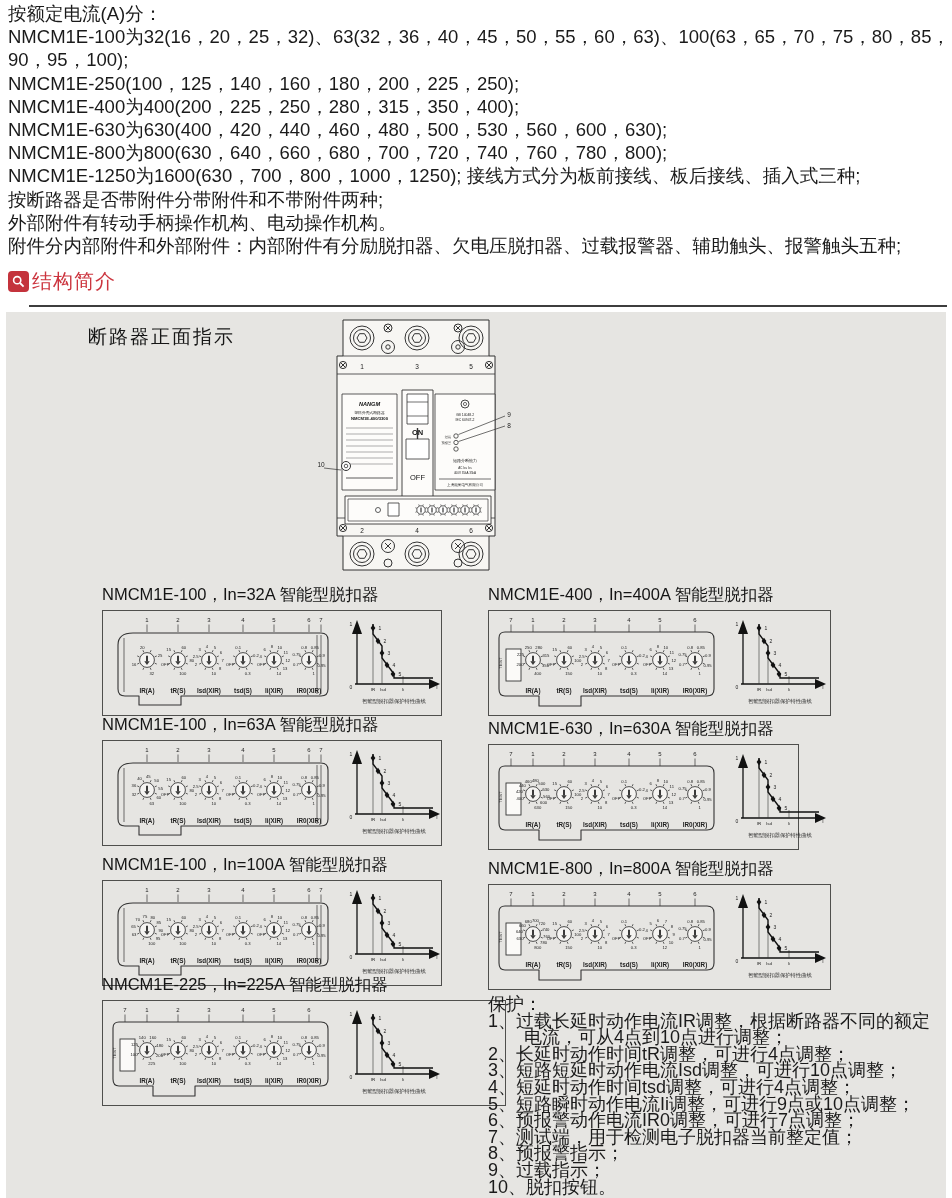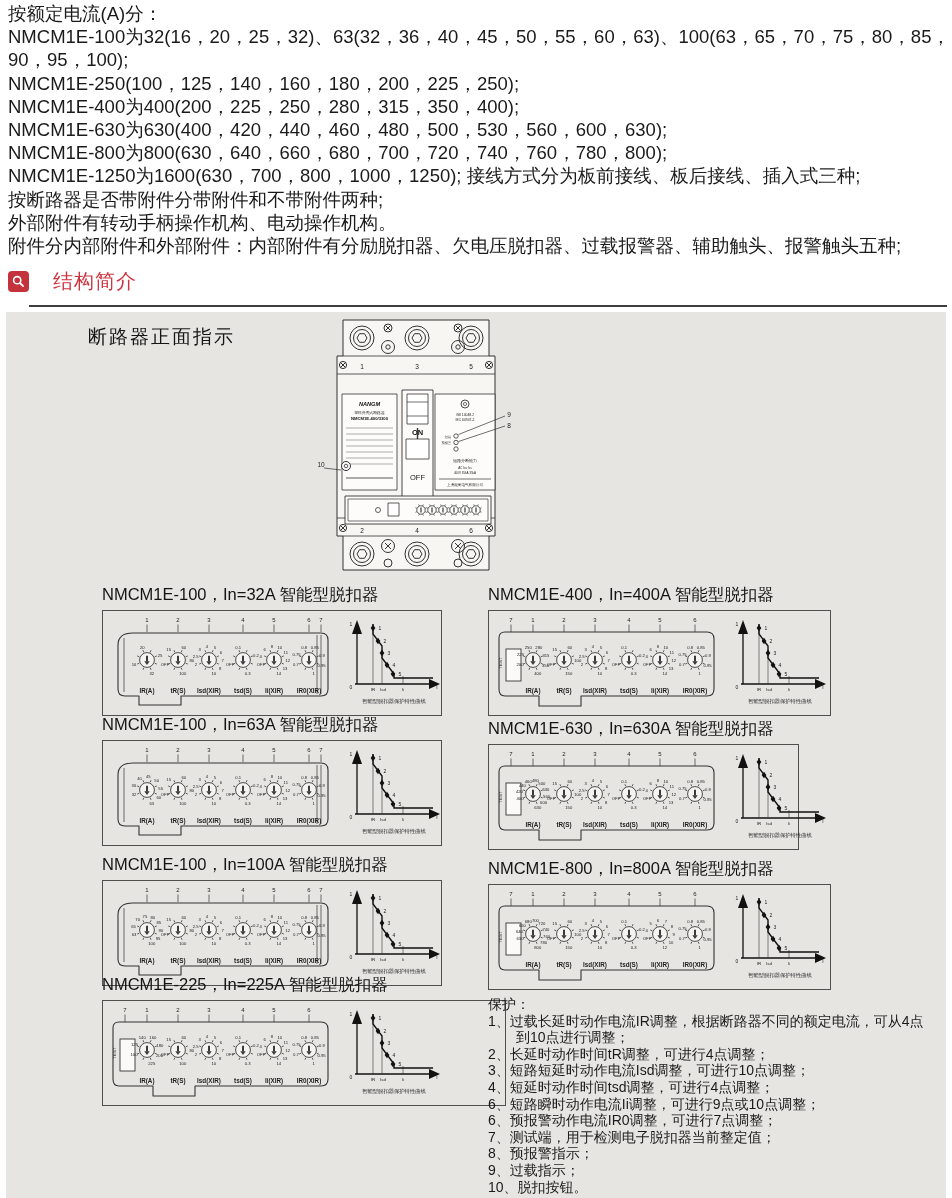--- a/index.html
+++ b/index.html
@@ -1,30 +1,30 @@
 <!DOCTYPE html>
 <html><head>
 <meta charset="utf-8">
 <style>
   html,body{margin:0;padding:0;}
   body{width:952px;height:1198px;position:relative;background:#ffffff;
        font-family:"Liberation Sans","DejaVu Sans",sans-serif;color:#1b1b1b;overflow:hidden;}
   #intro{position:absolute;left:8px;top:2px;width:942px;font-size:18.5px;line-height:23.2px;color:#1a1a1a;}
-  #section-header{position:absolute;left:8px;top:268px;display:flex;align-items:center;gap:24px;}
+  #section-header{position:absolute;left:8px;top:268px;display:flex;align-items:center;gap:3px;}
   #section-icon{width:21px;height:21px;border-radius:4px;background:#c4333c;display:flex;align-items:center;justify-content:center;}
   #section-title{font-size:20px;color:#cc353f;letter-spacing:1px;}
   #header-rule{position:absolute;left:29px;top:305px;width:918px;height:2px;background:#3d3d3d;}
   #gray-panel{position:absolute;left:6px;top:312px;width:940px;height:886px;background:#e6e5e2;}
   #front-label{position:absolute;left:88px;top:324px;font-size:19px;color:#161616;letter-spacing:2px;}
   #breaker-svg{position:absolute;left:315px;top:318px;}
   .trip-section{position:absolute;}
   .trip-title{font-size:16.5px;color:#141414;margin:0 0 4px 0;white-space:nowrap;}
   .trip-box{border:1px solid #4f4f4d;}
   .trip-box svg{display:block;}
-  #protection{position:absolute;left:488px;top:996px;width:447px;font-size:14px;line-height:16.6px;color:#1a1a1a;}
+  #protection{position:absolute;left:488px;top:996px;width:447px;font-size:18px;line-height:16.6px;color:#1a1a1a;}
   #protection .p-item{padding-left:2em;text-indent:-2em;}
   text{font-family:"Liberation Sans","DejaVu Sans",sans-serif;}
 </style>
 </head>
 <body>
 
 <div id="intro">
     <div>按额定电流(A)分：</div>
     <div>NMCM1E-100为32(16，20，25，32)、63(32，36，40，45，50，55，60，63)、100(63，65，70，75，80，85，</div>
     <div>90，95，100);</div>
@@ -1497,20 +1497,20 @@
     </div>
   </div>
 
 <div id="protection">
   <div>保护：</div>
   <div id="protection-list">
       <div class="p-item">1、过载长延时动作电流IR调整，根据断路器不同的额定电流，可从4点到10点进行调整；</div>
       <div class="p-item">2、长延时动作时间tR调整，可进行4点调整；</div>
       <div class="p-item">3、短路短延时动作电流Isd调整，可进行10点调整；</div>
       <div class="p-item">4、短延时动作时间tsd调整，可进行4点调整；</div>
-      <div class="p-item">6、短路瞬时动作电流Ii调整，可进行9点或10点调整；</div>
+      <div class="p-item">5、短路瞬时动作电流Ii调整，可进行9点或10点调整；</div>
       <div class="p-item">6、预报警动作电流IR0调整，可进行7点调整；</div>
       <div class="p-item">7、测试端，用于检测电子脱扣器当前整定值；</div>
       <div class="p-item">8、预报警指示；</div>
       <div class="p-item">9、过载指示；</div>
       <div class="p-item">10、脱扣按钮。</div>
     </div>
 </div>
 
 </body></html>

